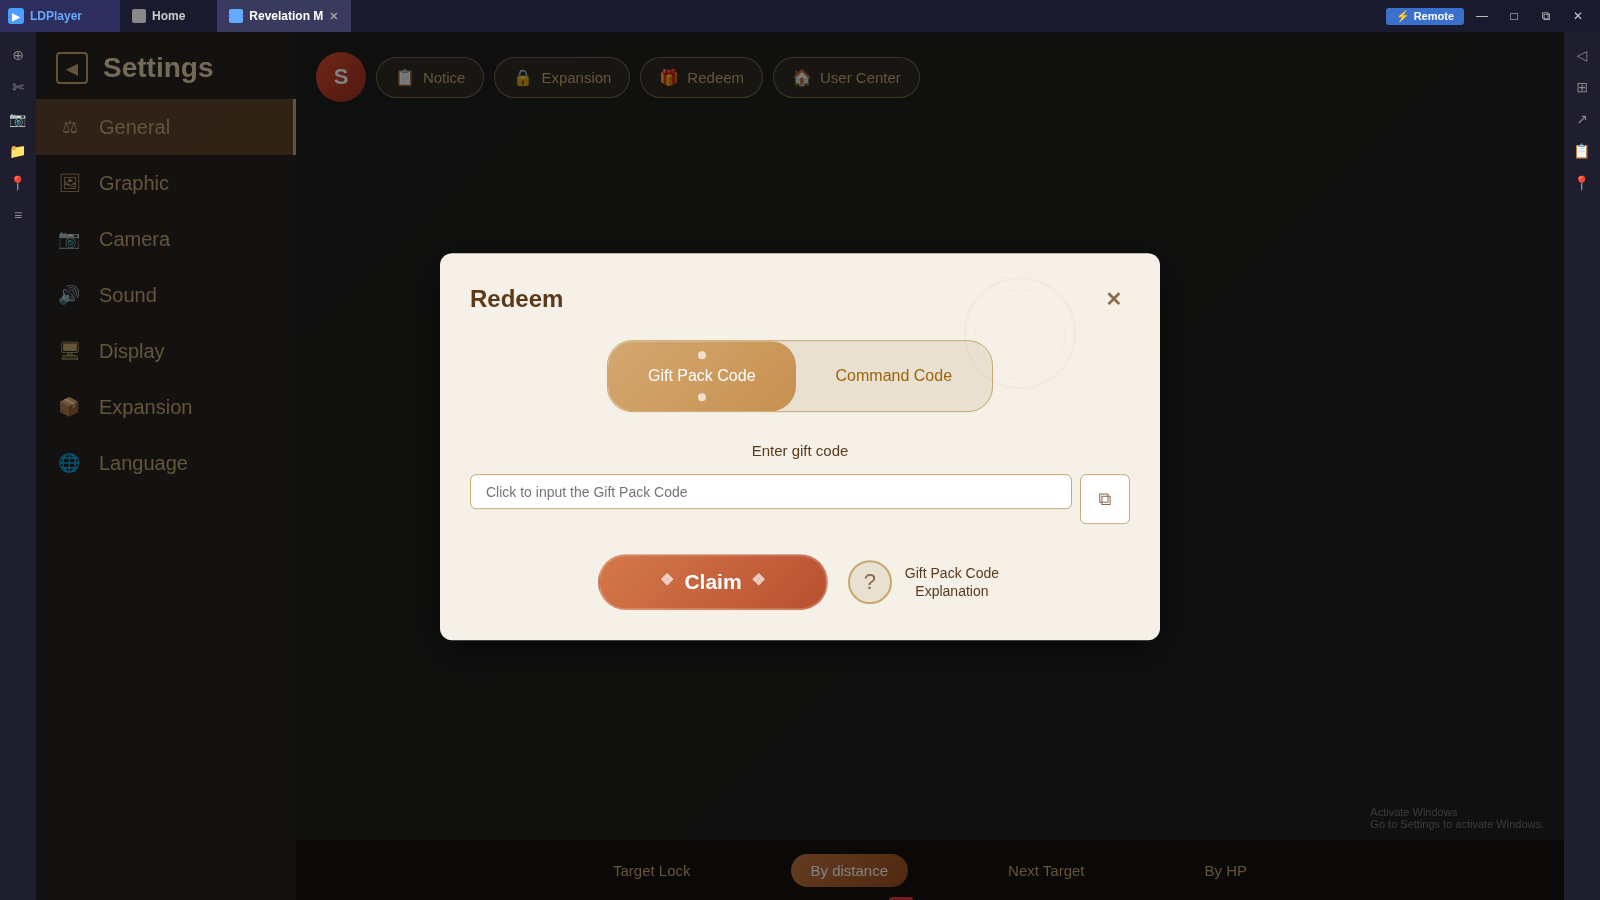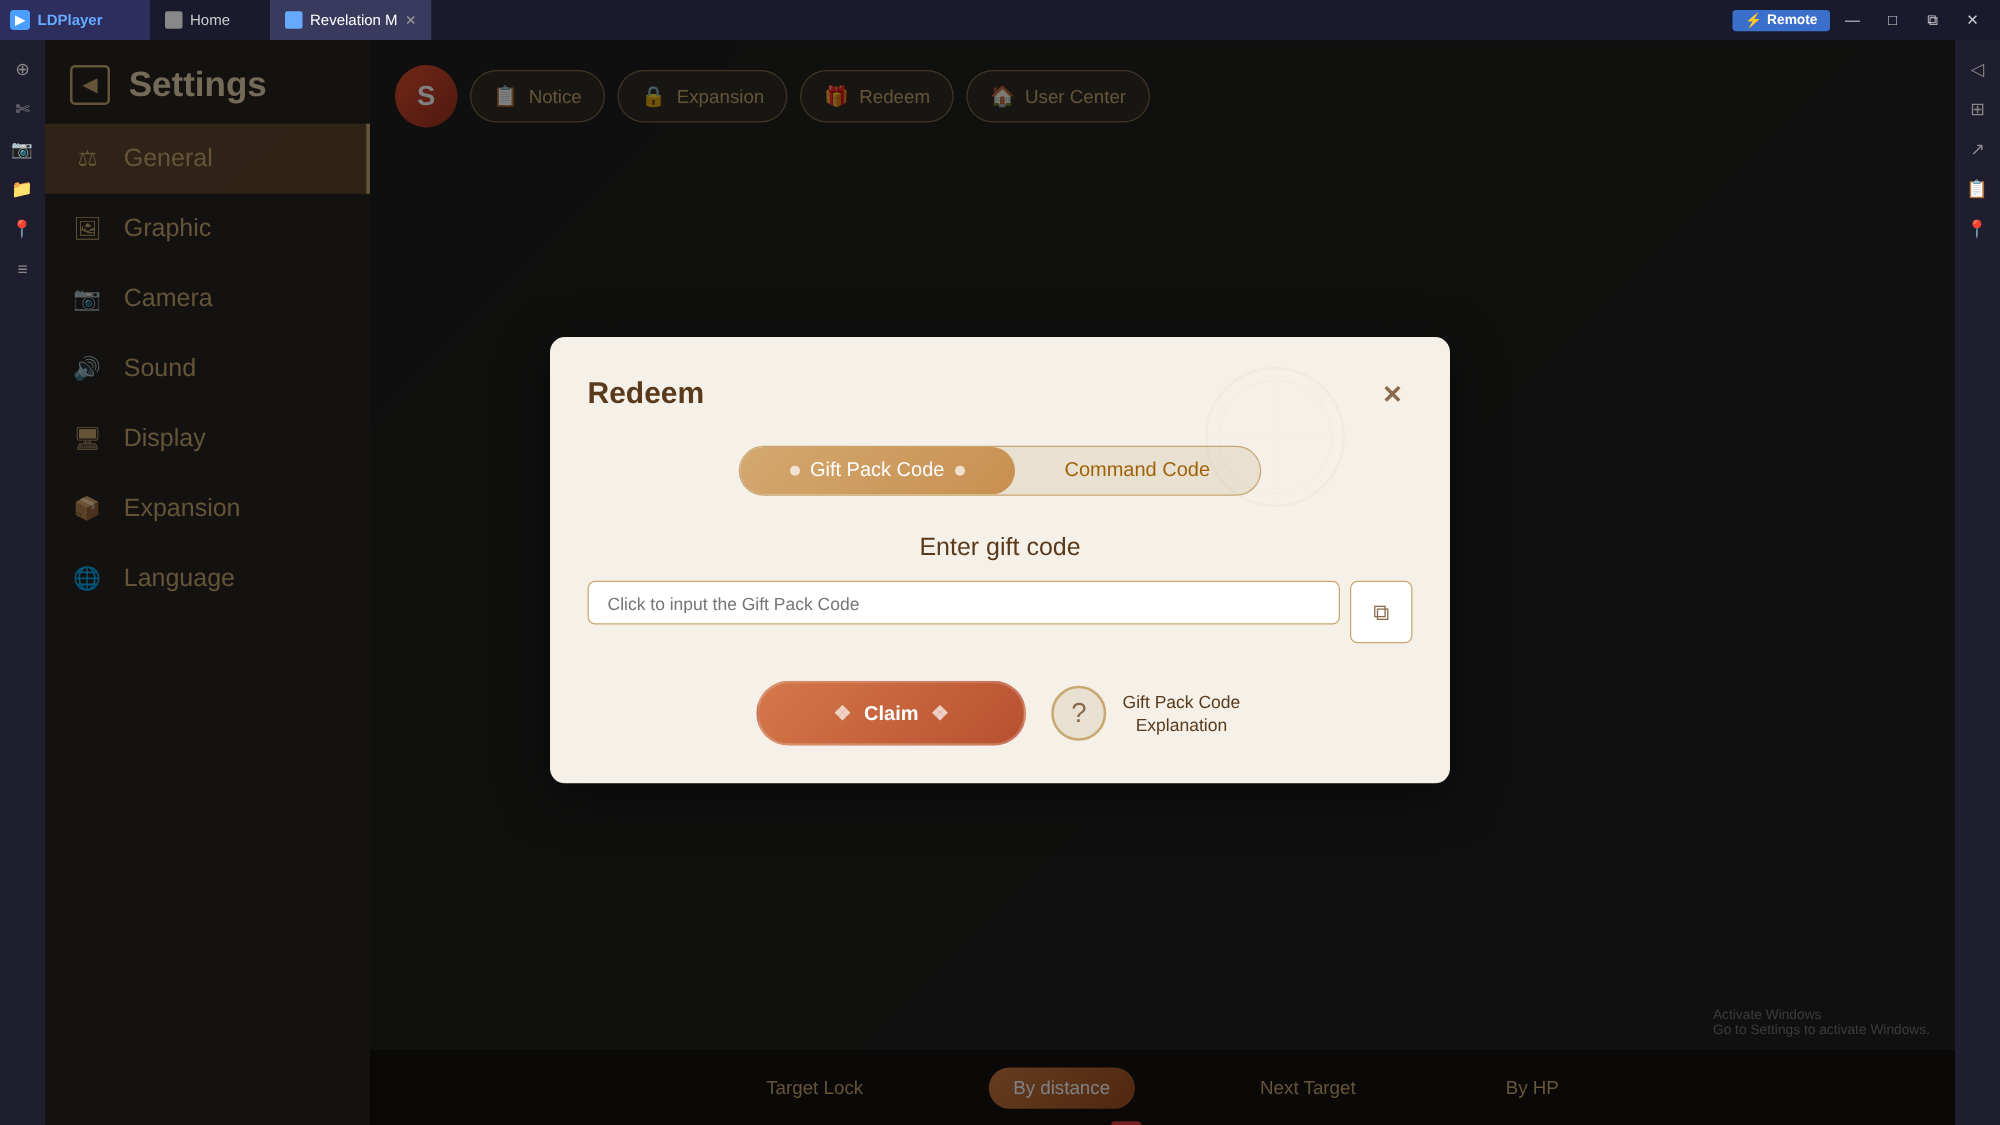--- a/index.html
+++ b/index.html
@@ -39,20 +39,21 @@
       background: #4a9eff;
       border-radius: 3px;
       display: flex; align-items: center; justify-content: center;
       font-size: 10px; color: white;
     }
     .titlebar-tabs {
       display: flex;
       height: 100%;
       align-items: center;
       flex: 1;
+      font-weight: bold;
     }
     .titlebar-tab {
       height: 100%;
       display: flex;
       align-items: center;
       padding: 0 12px;
       font-size: 12px;
       color: #ccc;
       gap: 6px;
       cursor: pointer;
@@ -351,31 +352,32 @@
       font-size: 16px;
       cursor: pointer;
       color: #a16207;
       position: relative;
       display: flex; align-items: center; gap: 8px;
     }
     .tab-option.active {
       background: linear-gradient(135deg, #d4a870, #c89050);
       color: white;
       border-radius: 25px;
+      flex-direction: column;
     }
     .tab-option .tab-dot {
       width: 8px; height: 8px;
       border-radius: 50%;
       background: rgba(255,255,255,0.7);
     }
 
     
     .enter-label {
       text-align: center;
-      font-size: 20px;
+      font-size: 15px;
       color: #5a3a1a;
       margin-bottom: 15px;
     }
     .input-row {
       display: flex;
       gap: 8px;
       margin-bottom: 30px;
     }
     .gift-input {
       flex: 1;
@@ -405,26 +407,26 @@
       align-items: center;
       justify-content: center;
       gap: 20px;
       margin-top: 20px;
     }
     .claim-btn {
       padding: 14px 60px;
       background: linear-gradient(135deg, #d4784a, #b85030);
       border-radius: 30px;
       color: white;
-      font-size: 16px;
+      font-size: 21px;
       font-weight: bold;
       cursor: pointer;
       border: 2px solid rgba(255,255,255,0.2);
       position: relative;
-      display: flex; align-items: flex-end; gap: 10px;
+      display: flex; align-items: flex-start; gap: 10px;
     }
     .claim-btn::before, .claim-btn::after {
       content: '❖';
       font-size: 16px;
       opacity: 0.7;
     }
     .help-area {
       display: flex;
       align-items: center;
       gap: 10px;

